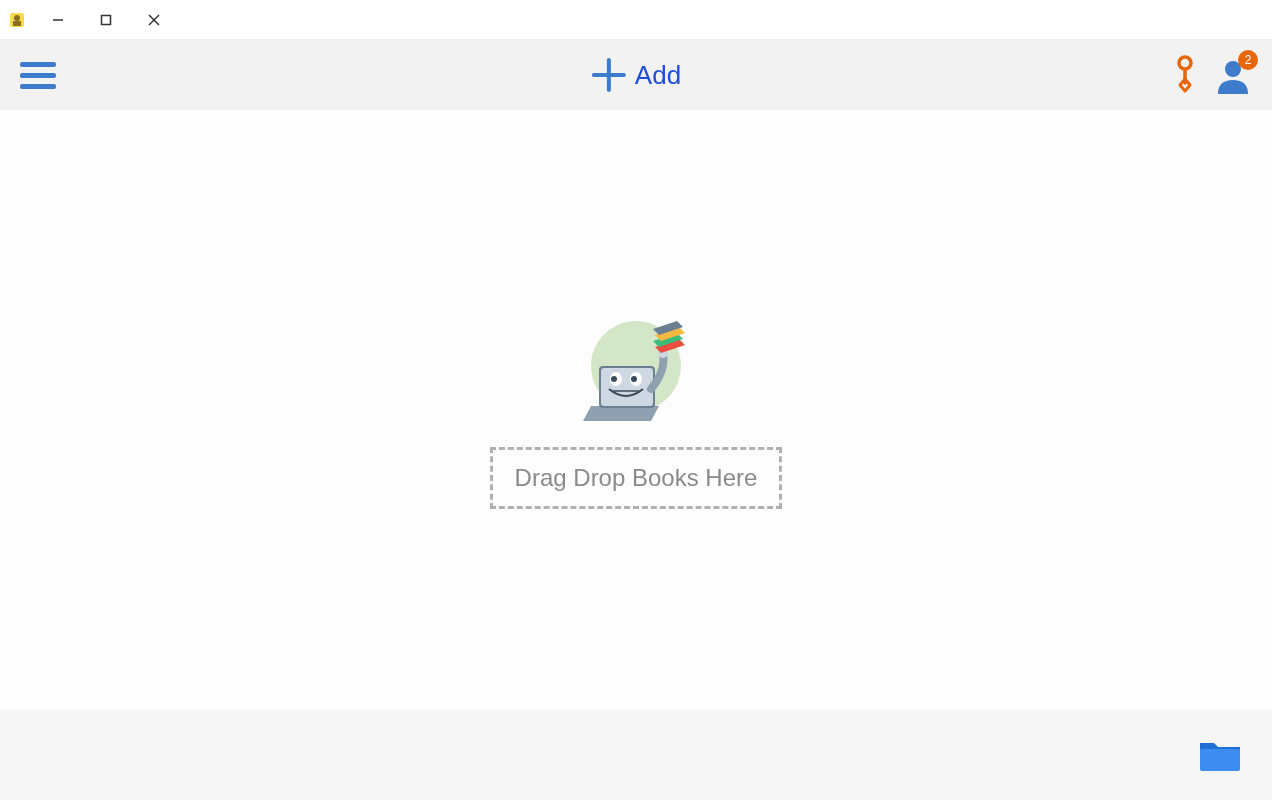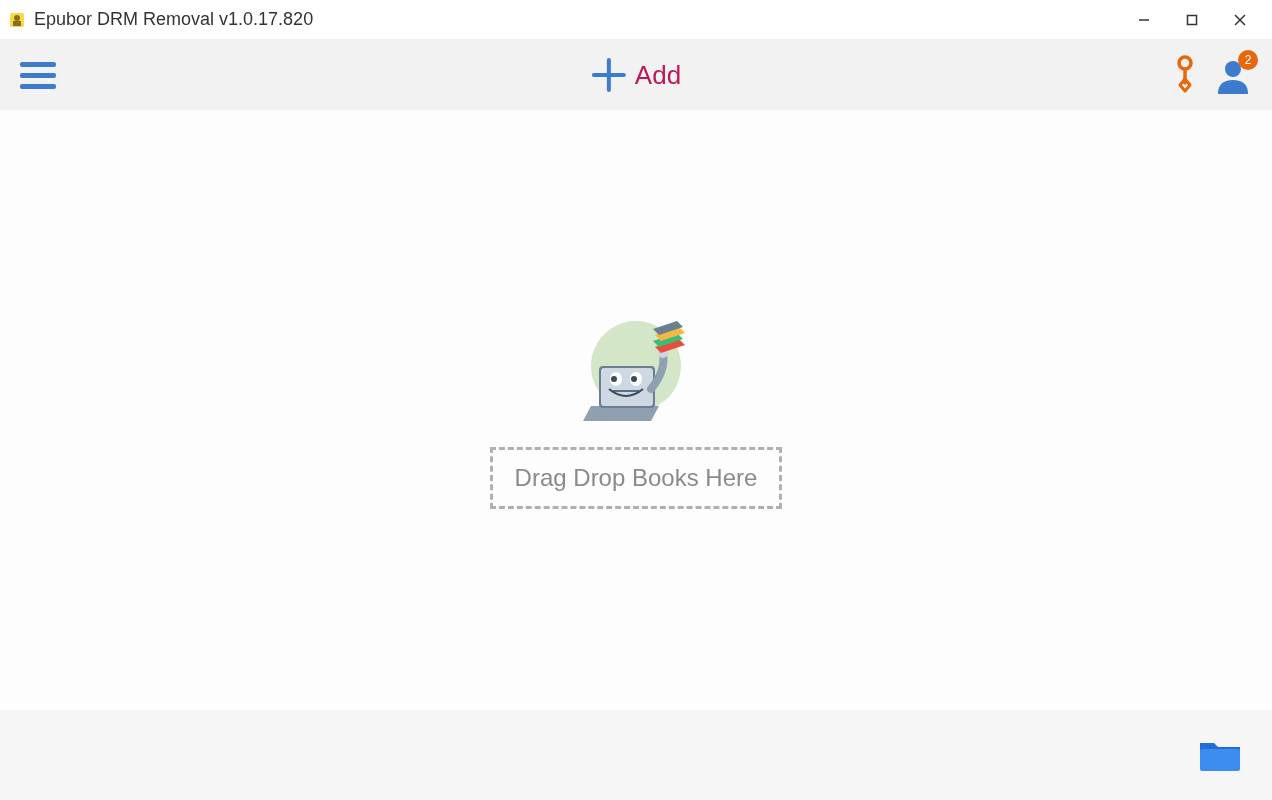--- a/index.html
+++ b/index.html
@@ -86,21 +86,21 @@
       cursor: pointer;
       padding: 8px 16px;
     }
     .plus-icon {
       display: flex;
       align-items: center;
       justify-content: center;
     }
     .add-label {
       font-size: 26px;
-      color: #be185d;
+      color: #1d4ed8;
     }
     .toolbar-right {
       margin-left: auto;
       display: flex;
       align-items: center;
       gap: 16px;
     }
     .key-icon {
       cursor: pointer;
       display: flex;
@@ -164,21 +164,20 @@
 <body>
 
 <div class="titlebar">
   <div class="app-icon">
     <svg width="16" height="16" viewBox="0 0 16 16">
       <rect x="1" y="1" width="14" height="14" fill="#f7d94c" rx="2"></rect>
       <circle cx="8" cy="6" r="3" fill="#8b6f1a"></circle>
       <rect x="4" y="9" width="8" height="5" fill="#8b6f1a"></rect>
     </svg>
   </div>
-  <div class="title-text">Epubor DRM Removal v1.0.17.820</div>
   <div class="window-controls">
     <div class="win-btn">
       <svg width="12" height="12" viewBox="0 0 12 12">
         <line x1="1" y1="6" x2="11" y2="6" stroke="#333" stroke-width="1.5"></line>
       </svg>
     </div>
     <div class="win-btn">
       <svg width="12" height="12" viewBox="0 0 12 12">
         <rect x="1.5" y="1.5" width="9" height="9" stroke="#333" stroke-width="1.5" fill="none"></rect>
       </svg>

